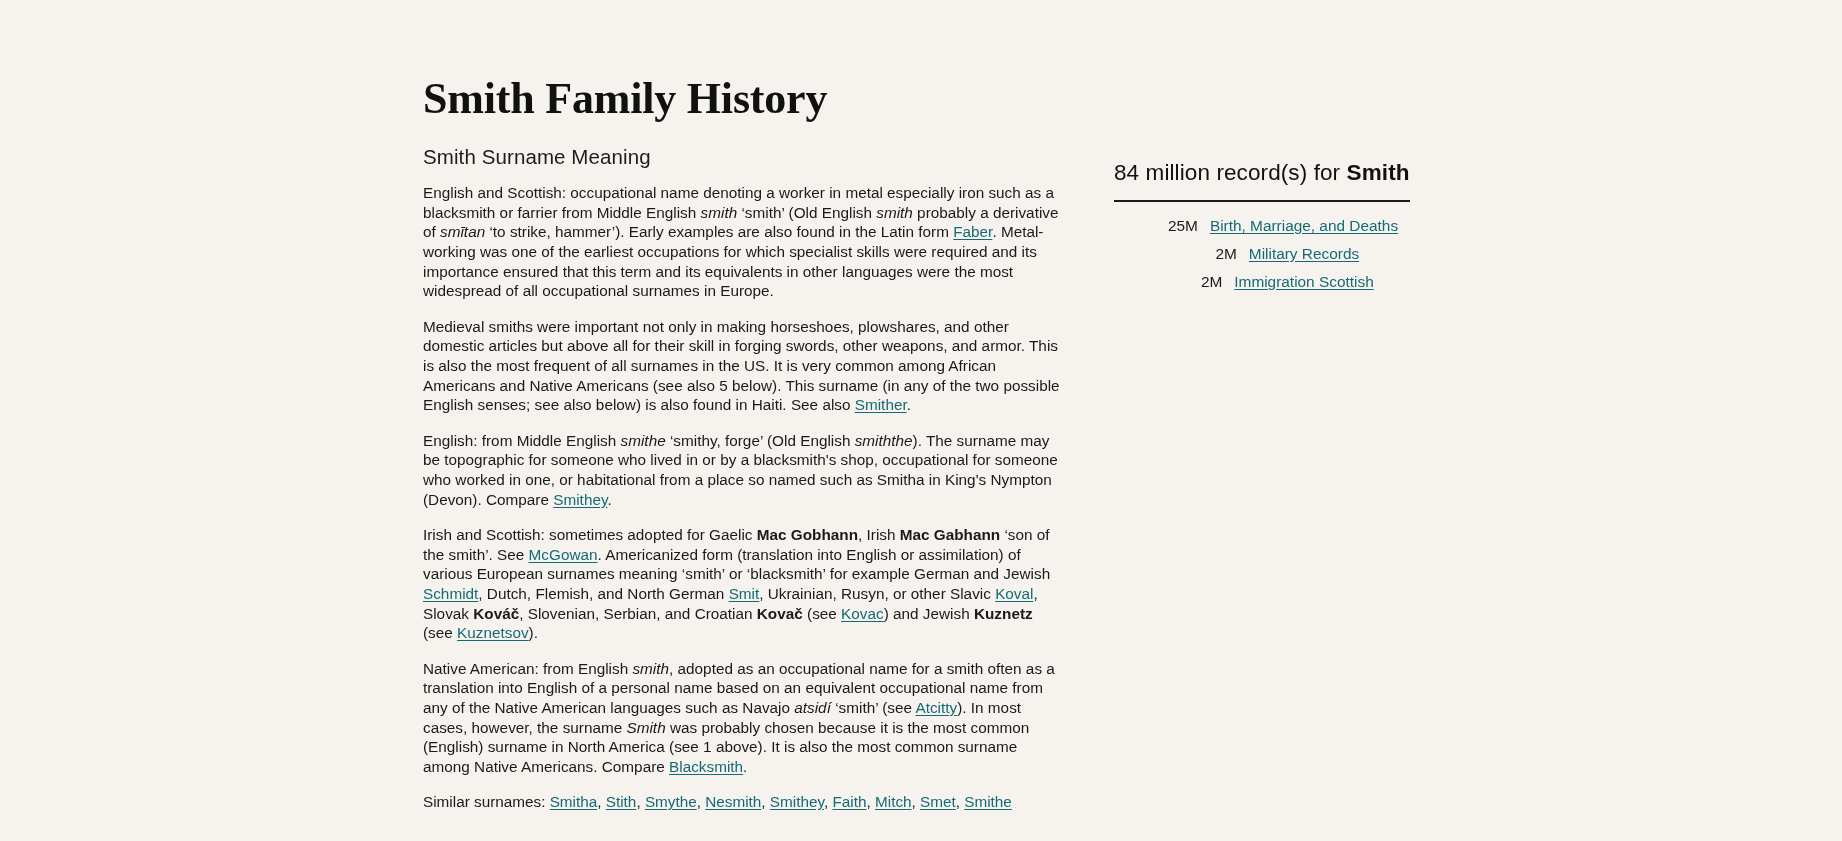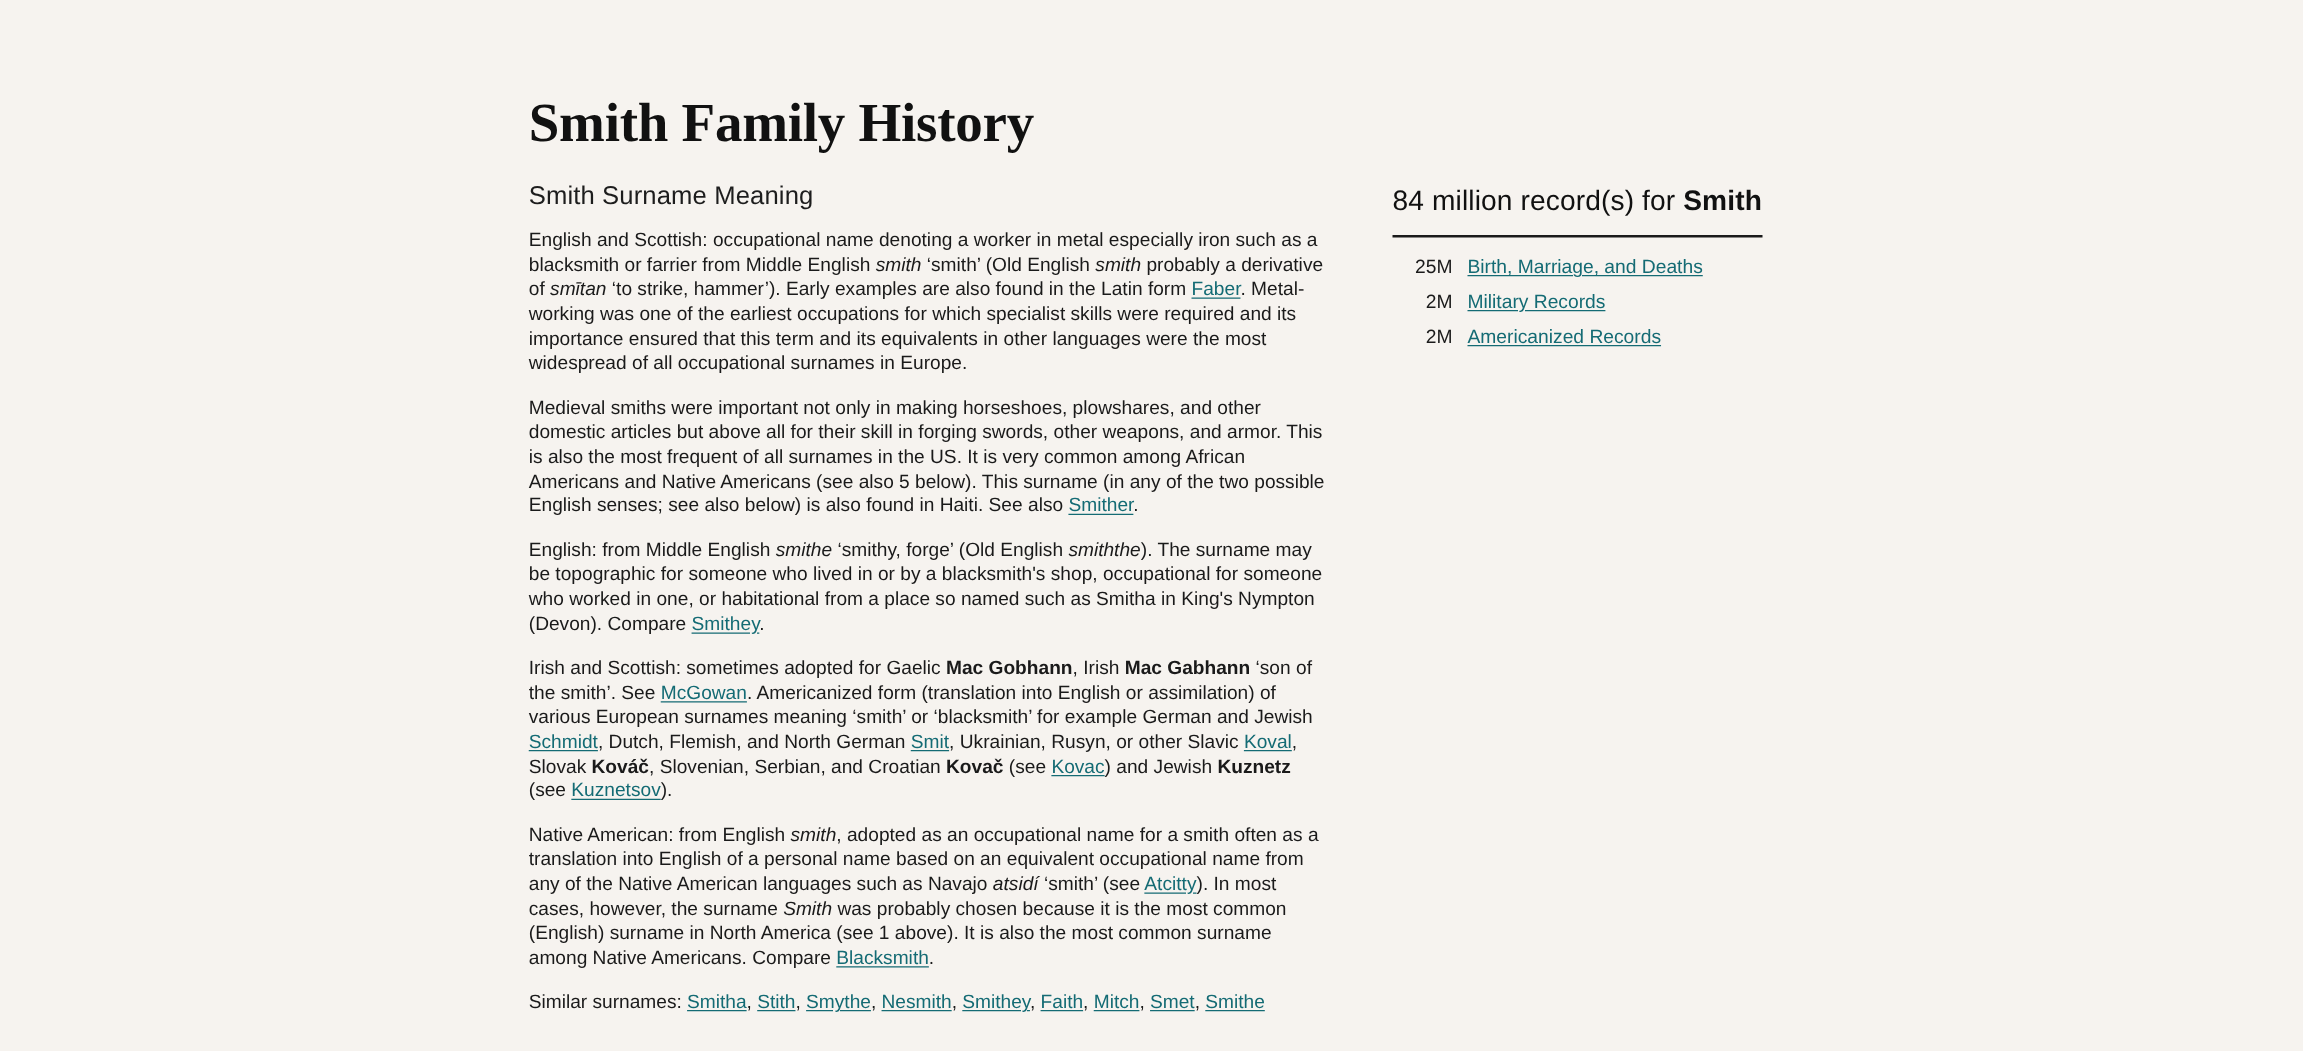--- a/index.html
+++ b/index.html
@@ -65,21 +65,21 @@
   .similar {
     font-size: 15.3px;
     line-height: 20px;
     color: #1a1a1a;
     margin: 0;
   }
   
   .records {
     position: absolute;
     left: 1114px;
-    top: 148px;
+    top: 160px;
     width: 320px;
   }
   .records-title {
     font-size: 22.5px;
     font-weight: 400;
     color: #111;
     margin: 0 0 14px 0;
     letter-spacing: 0.1px;
   }
   .records-title .name { font-weight: bold; }
@@ -88,20 +88,21 @@
     border-top: 2px solid #1a1a1a;
     margin: 0 0 12px 0;
     width: 296px;
   }
   .rec-row {
     display: flex;
     align-items: baseline;
     margin-bottom: 5px;
     font-size: 15.4px;
     line-height: 23px;
+    justify-content: center;
   }
   .rec-count {
     width: 48px;
     text-align: right;
     padding-right: 12px;
     color: #1a1a1a;
     flex: 0 0 48px;
   }
   .rec-link { color: #146b74; text-decoration: underline; text-underline-offset: 2px; }
 </style>
@@ -138,18 +139,18 @@
         <div class="rec-row">
           <span class="rec-count">25M</span>
           <a class="rec-link" href="#">Birth, Marriage, and Deaths</a>
         </div>
         <div class="rec-row">
           <span class="rec-count">2M</span>
           <a class="rec-link" href="#">Military Records</a>
         </div>
         <div class="rec-row">
           <span class="rec-count">2M</span>
-          <a class="rec-link" href="#">Americanized Records</a>
+          <a class="rec-link" href="#">Immigration Scottish</a>
         </div>
       </div>
   </div>
 
 </div>
 
 </body></html>

